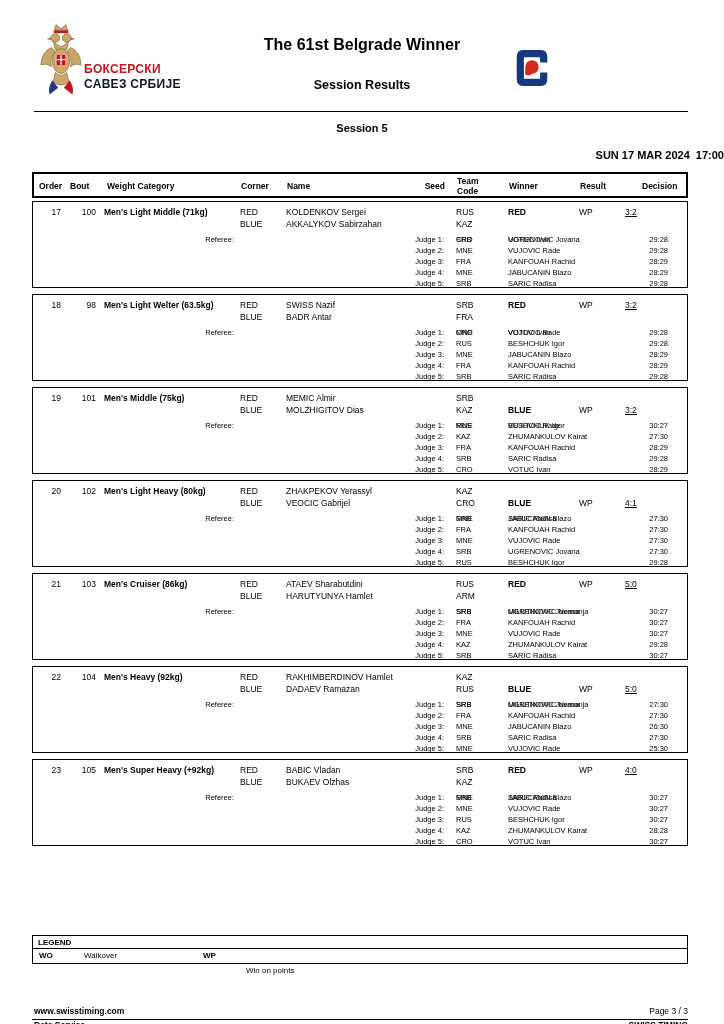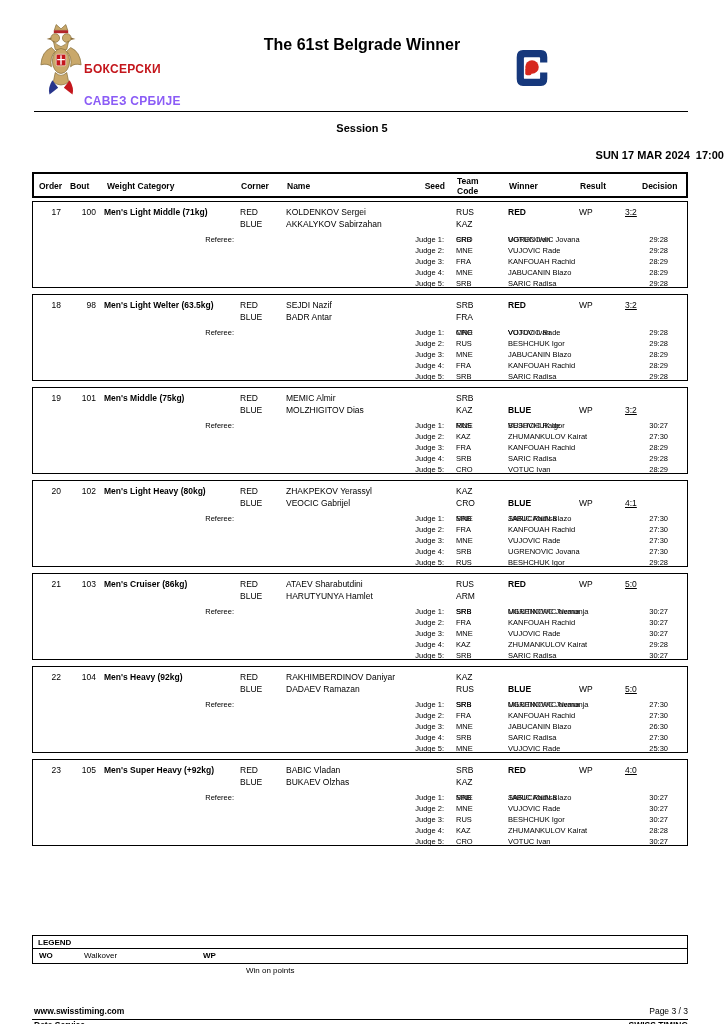--- a/index.html
+++ b/index.html
@@ -5,21 +5,21 @@
   html,body{margin:0;padding:0;background:#fff;}
   .page{
     position:relative;width:724px;height:1024px;background:#fff;
     font-family:"Liberation Sans",sans-serif;color:#000;overflow:hidden;
   }
   
   .fed-logo{position:absolute;left:36px;top:20px;width:160px;height:90px;}
   .fed-eagle{position:absolute;left:2px;top:0;}
   .fed-text{position:absolute;left:48px;top:42px;line-height:1.25;white-space:nowrap;}
   .fed-line1{color:#c4161c;font-weight:bold;font-size:12px;letter-spacing:.3px;}
-  .fed-line2{color:#8b5cf6;font-weight:bold;font-size:12px;letter-spacing:.3px;margin-top:17px;}
+  .fed-line2{color:#0f172a;font-weight:bold;font-size:12px;letter-spacing:.3px;}
   .doc-title{position:absolute;top:36px;left:0;width:724px;text-align:center;font-size:16px;font-weight:bold;}
   .doc-subtitle{position:absolute;top:78px;left:0;width:724px;text-align:center;font-size:12.5px;font-weight:bold;}
   .eubc{position:absolute;left:514px;top:46px;display:flex;align-items:flex-start;}
   .eubc-mark{flex:0 0 auto;}
   .eubc-textblock{margin-left:5px;padding-top:2px;}
   .eubc-acronym{color:#16387c;font-weight:bold;font-size:33px;line-height:.85;letter-spacing:5px;}
   .eubc-full{color:#d6281e;font-weight:bold;font-size:6.4px;letter-spacing:.55px;margin-top:3px;white-space:nowrap;}
   .header-rule{position:absolute;left:34px;top:111px;width:654px;border:none;border-top:1.5px solid #000;margin:0;}
   .session-title{position:absolute;top:122px;left:0;width:724px;text-align:center;font-size:11px;font-weight:bold;}
   .session-datetime{position:absolute;top:149px;left:0;width:724px;text-align:right;font-size:11px;font-weight:bold;white-space:pre;}
@@ -97,20 +97,21 @@
       <path d="M15 61 Q10 69 12 76 L21 69 Z" fill="#27348b"></path>
       <path d="M33 61 Q38 69 36 76 L27 69 Z" fill="#c4161c"></path>
     </svg>
     <div class="fed-text">
       <div class="fed-line1">БОКСЕРСКИ</div>
       <div class="fed-line2">САВЕЗ СРБИЈЕ</div>
     </div>
   </div>
 
   <div class="doc-title">The 61st Belgrade Winner</div>
+  <div class="doc-subtitle">Session Results</div>
 
   <div class="eubc">
     <svg class="eubc-mark" width="36" height="44" viewBox="0 0 40 46">
       <path d="M10 3 H30 Q37 3 37 11 V17 H29 V12 Q29 11 28 11 H12 Q11 11 11 12 V34 Q11 35 12 35 H28 Q29 35 29 34 V28 H37 V35 Q37 43 30 43 H10 Q3 43 3 35 V11 Q3 3 10 3 Z" fill="#16387c"></path>
       <circle cx="20" cy="22" r="7.5" fill="#d6281e"></circle>
       <rect x="12.5" y="23" width="7" height="8" rx="2" fill="#d6281e"></rect>
     </svg>
   </div>
 
   <hr class="header-rule">
@@ -177,21 +178,21 @@
     <span class="cell small j4 c-jname">SARIC Radisa</span>
     <span class="cell small j4 c-jscore">29:28</span>
   </div>
 
   <div class="bout-box">
     <span class="cell r1 c-order">18</span>
     <span class="cell r1 c-bout">98</span>
     <span class="cell r1 c-weight">Men's Light Welter (63.5kg)</span>
     <span class="cell r1 c-corner">RED</span>
     <span class="cell r2 c-corner">BLUE</span>
-    <span class="cell r1 c-name">SEJDI Nazif</span>
+    <span class="cell r1 c-name">SWISS Nazif</span>
     <span class="cell r2 c-name">BADR Antar</span>
     <span class="cell r1 c-team">SRB</span>
     <span class="cell r2 c-team">FRA</span>
     <span class="cell wrow c-winner">RED</span>
     <span class="cell wrow c-result">WP</span>
     <span class="cell wrow c-decision">3:2</span>
     <span class="cell small j0 c-ref-label">Referee:</span>
     <span class="cell small j0 c-team">MNE</span>
     <span class="cell small j0 c-jname">VUJOVIC Rade</span>
 
@@ -349,21 +350,21 @@
     <span class="cell small j4 c-jname">SARIC Radisa</span>
     <span class="cell small j4 c-jscore">30:27</span>
   </div>
 
   <div class="bout-box winner-blue">
     <span class="cell r1 c-order">22</span>
     <span class="cell r1 c-bout">104</span>
     <span class="cell r1 c-weight">Men's Heavy (92kg)</span>
     <span class="cell r1 c-corner">RED</span>
     <span class="cell r2 c-corner">BLUE</span>
-    <span class="cell r1 c-name">RAKHIMBERDINOV Daniyar</span>
+    <span class="cell r1 c-name">RAKHIMBERDINOV Hamlet</span>
     <span class="cell r2 c-name">DADAEV Ramazan</span>
     <span class="cell r1 c-team">KAZ</span>
     <span class="cell r2 c-team">RUS</span>
     <span class="cell wrow c-winner">BLUE</span>
     <span class="cell wrow c-result">WP</span>
     <span class="cell wrow c-decision">5:0</span>
     <span class="cell small j0 c-ref-label">Referee:</span>
     <span class="cell small j0 c-team">SRB</span>
     <span class="cell small j0 c-jname">MILUTINOVIC Nemanja</span>
 

